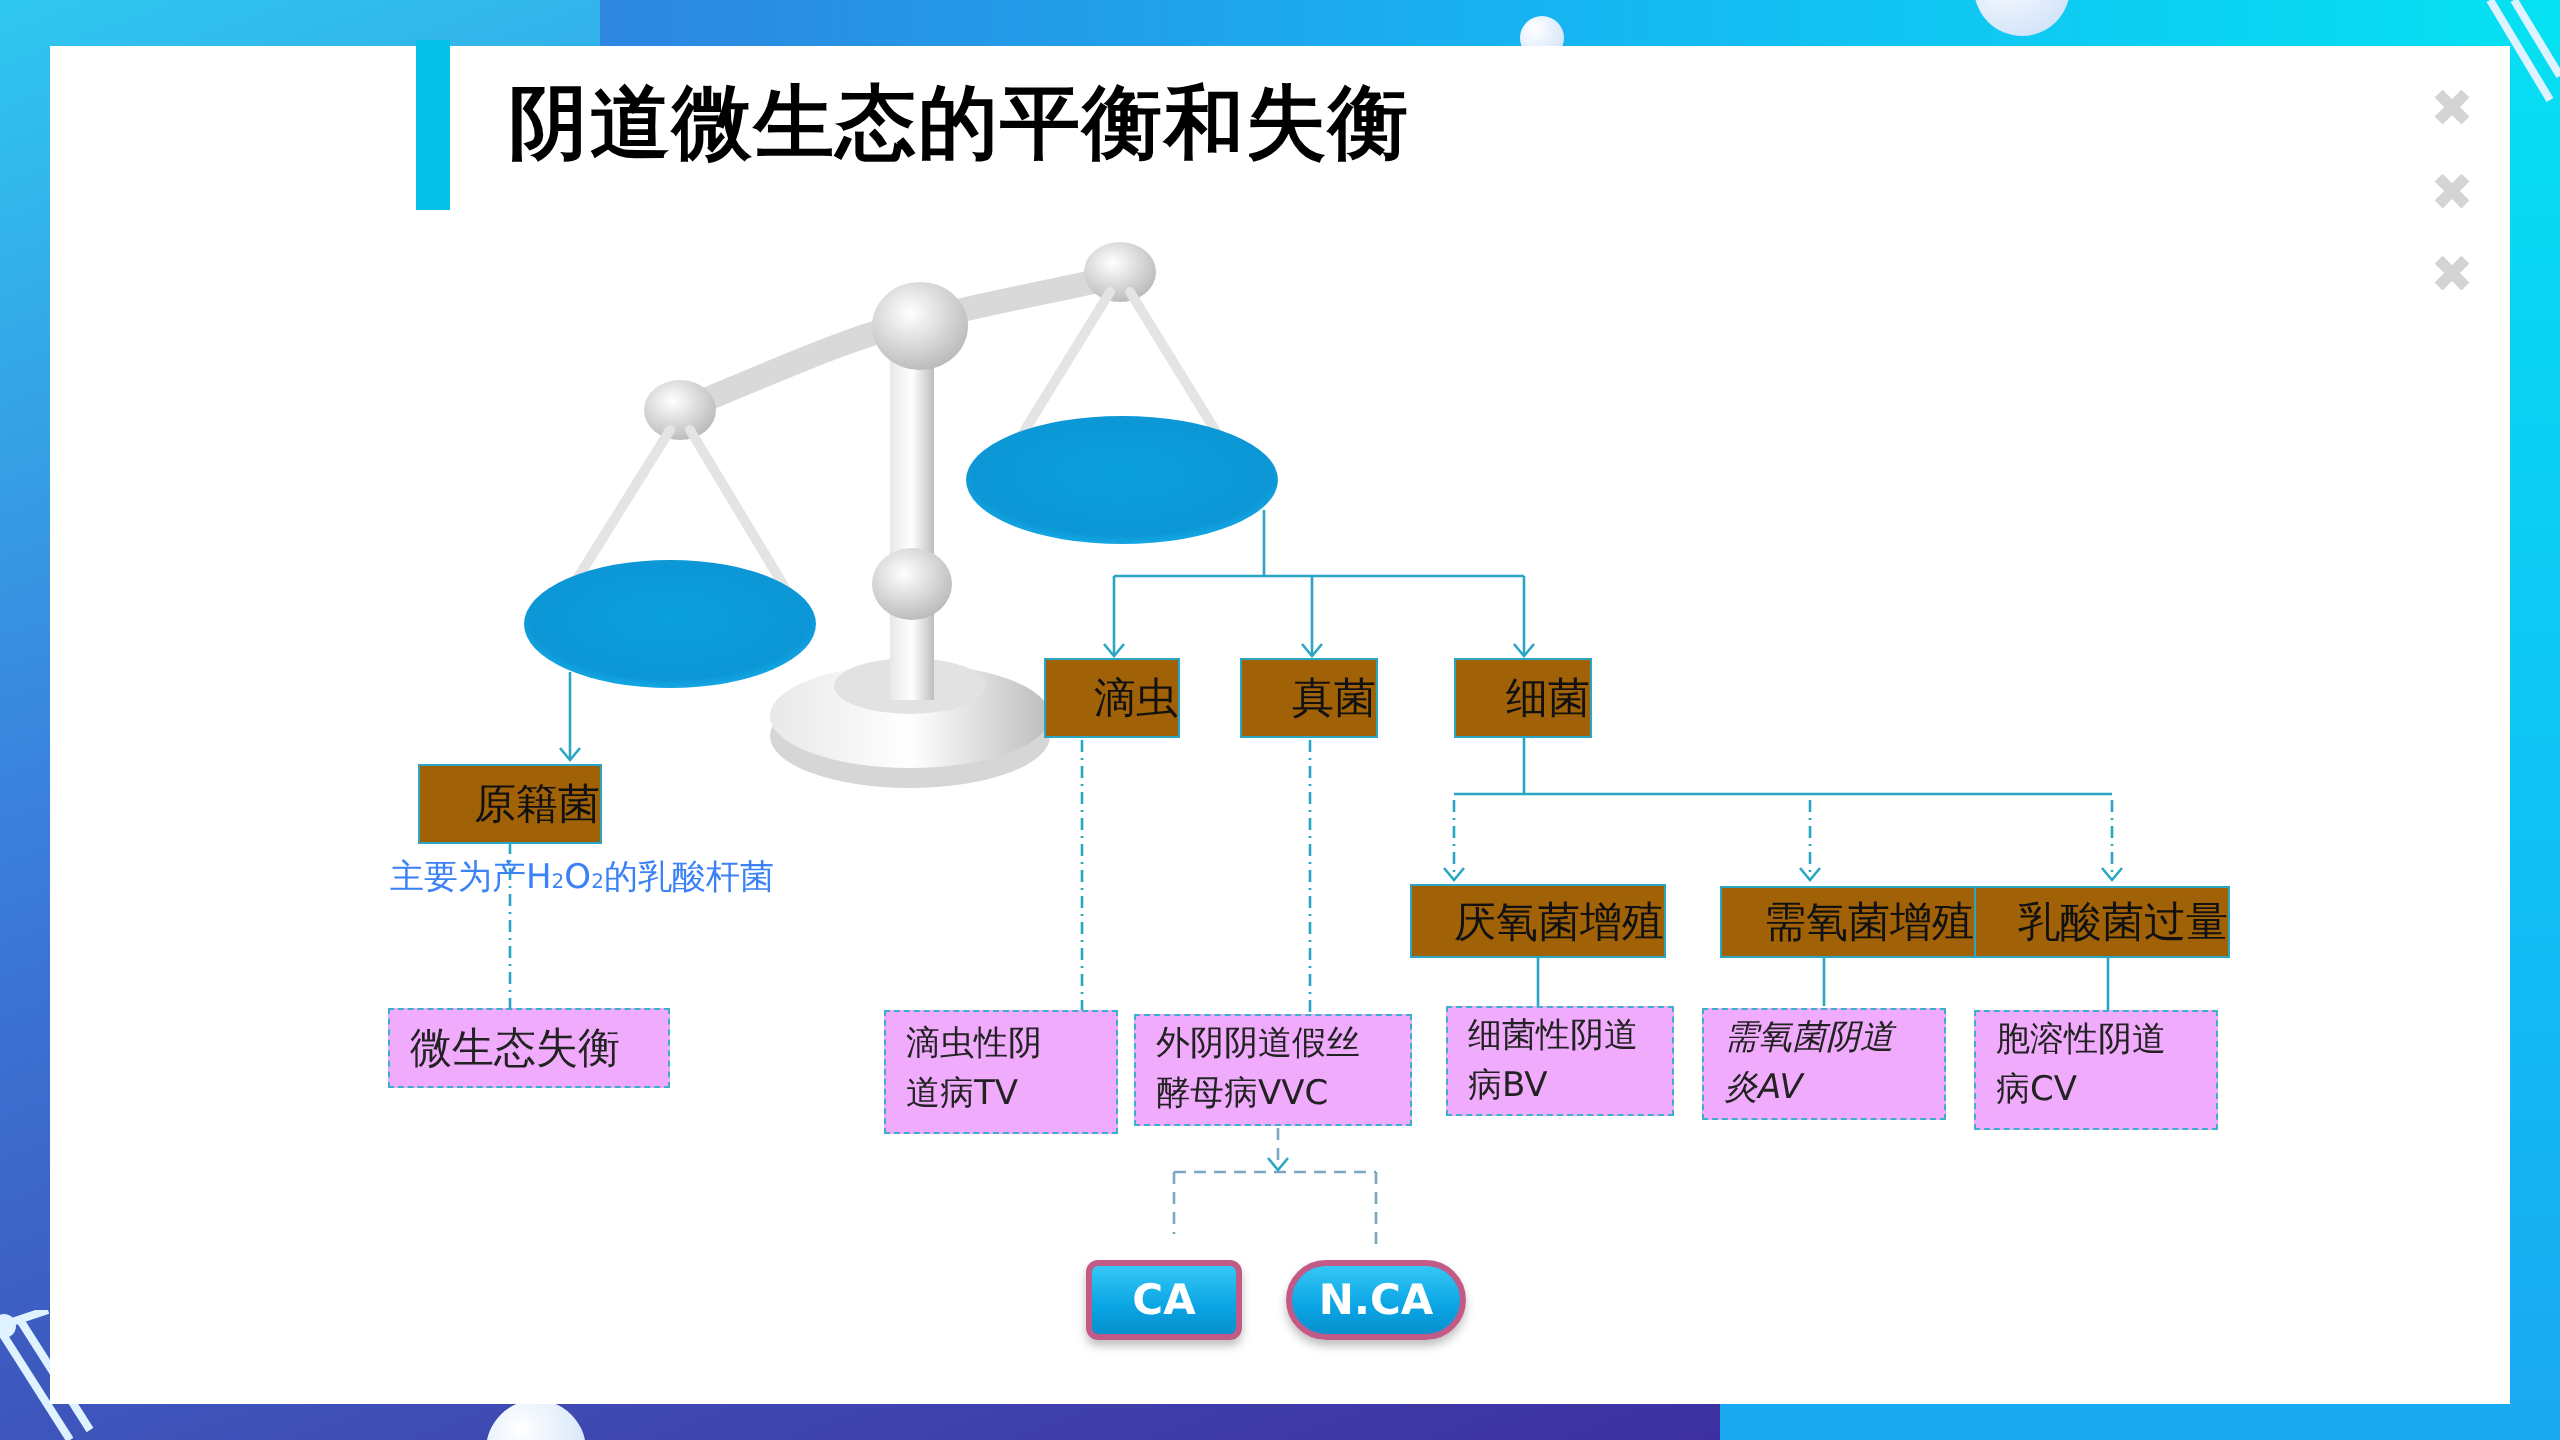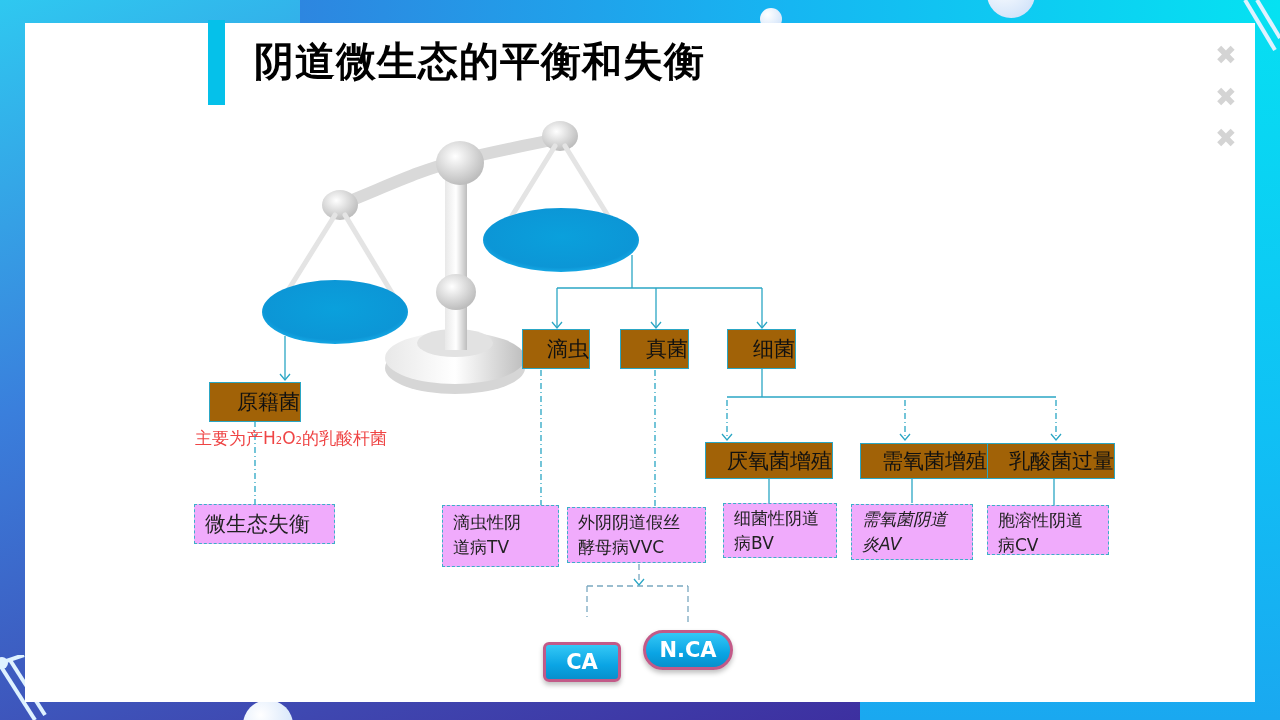--- a/index.html
+++ b/index.html
@@ -33,21 +33,21 @@
     font-size:26px; font-weight:bold; line-height:24px; text-align:center;
   }
   .box {
     position:absolute; background:#a16207; border:1.5px solid #2aa6c4; box-sizing:border-box;
     display:flex; align-items:center; justify-content:flex-end; color:#111; font-size:21px;
   }
   .dbox {
     position:absolute; background:#f0abfc; border:1.5px dashed #3bb0c8; box-sizing:border-box;
     color:#222; font-size:17px; line-height:25px; padding:4px 10px;
   }
-  .note { position:absolute; color:#ef4444; font-size:17px; }
+  .note { position:absolute; color:#3b82f6; font-size:17px; }
   .note sub { font-size:10px; vertical-align:baseline; }
   .pill {
     position:absolute; height:40px; border-radius:6px;
     background: linear-gradient(180deg, #34c8f6 0%, #0aa4e4 60%, #0890cc 100%);
     border:3px solid #c25a88; box-sizing:border-box;
     box-shadow: 0 3px 5px rgba(0,0,0,0.25);
     color:#fff; font-weight:bold; font-size:21px;
     display:flex; align-items:center; justify-content:center;
   }
   svg.conn { position:absolute; left:0; top:0; width:1280px; height:720px; pointer-events:none; }
@@ -209,23 +209,23 @@
 </div>
 
 <div class="dbox" style="left:723px;top:503px;width:114px;height:55px;padding-top:2px;">
   <div>细菌性阴道</div>
   <div>病BV</div>
 </div>
 <div class="dbox" style="left:851px;top:504px;width:122px;height:56px;padding-top:2px;font-style:italic;">
   <div>需氧菌阴道</div>
   <div>炎AV</div>
 </div>
-<div class="dbox" style="left:987px;top:505px;width:122px;height:50px;padding-top:2px;">
+<div class="dbox" style="left:987px;top:505px;width:122px;height:60px;padding-top:2px;">
   <div>胞溶性阴道</div>
   <div>病CV</div>
 </div>
 
-<div class="pill" style="left:543px;top:630px;width:78px;margin-top:12px;">
+<div class="pill" style="left:543px;top:630px;width:78px;">
   <span>CA</span>
 </div>
 <div class="pill" style="left:643px;top:630px;width:90px;border-radius:20px;">
   <span>N.CA</span>
 </div>
 
 </body></html>

